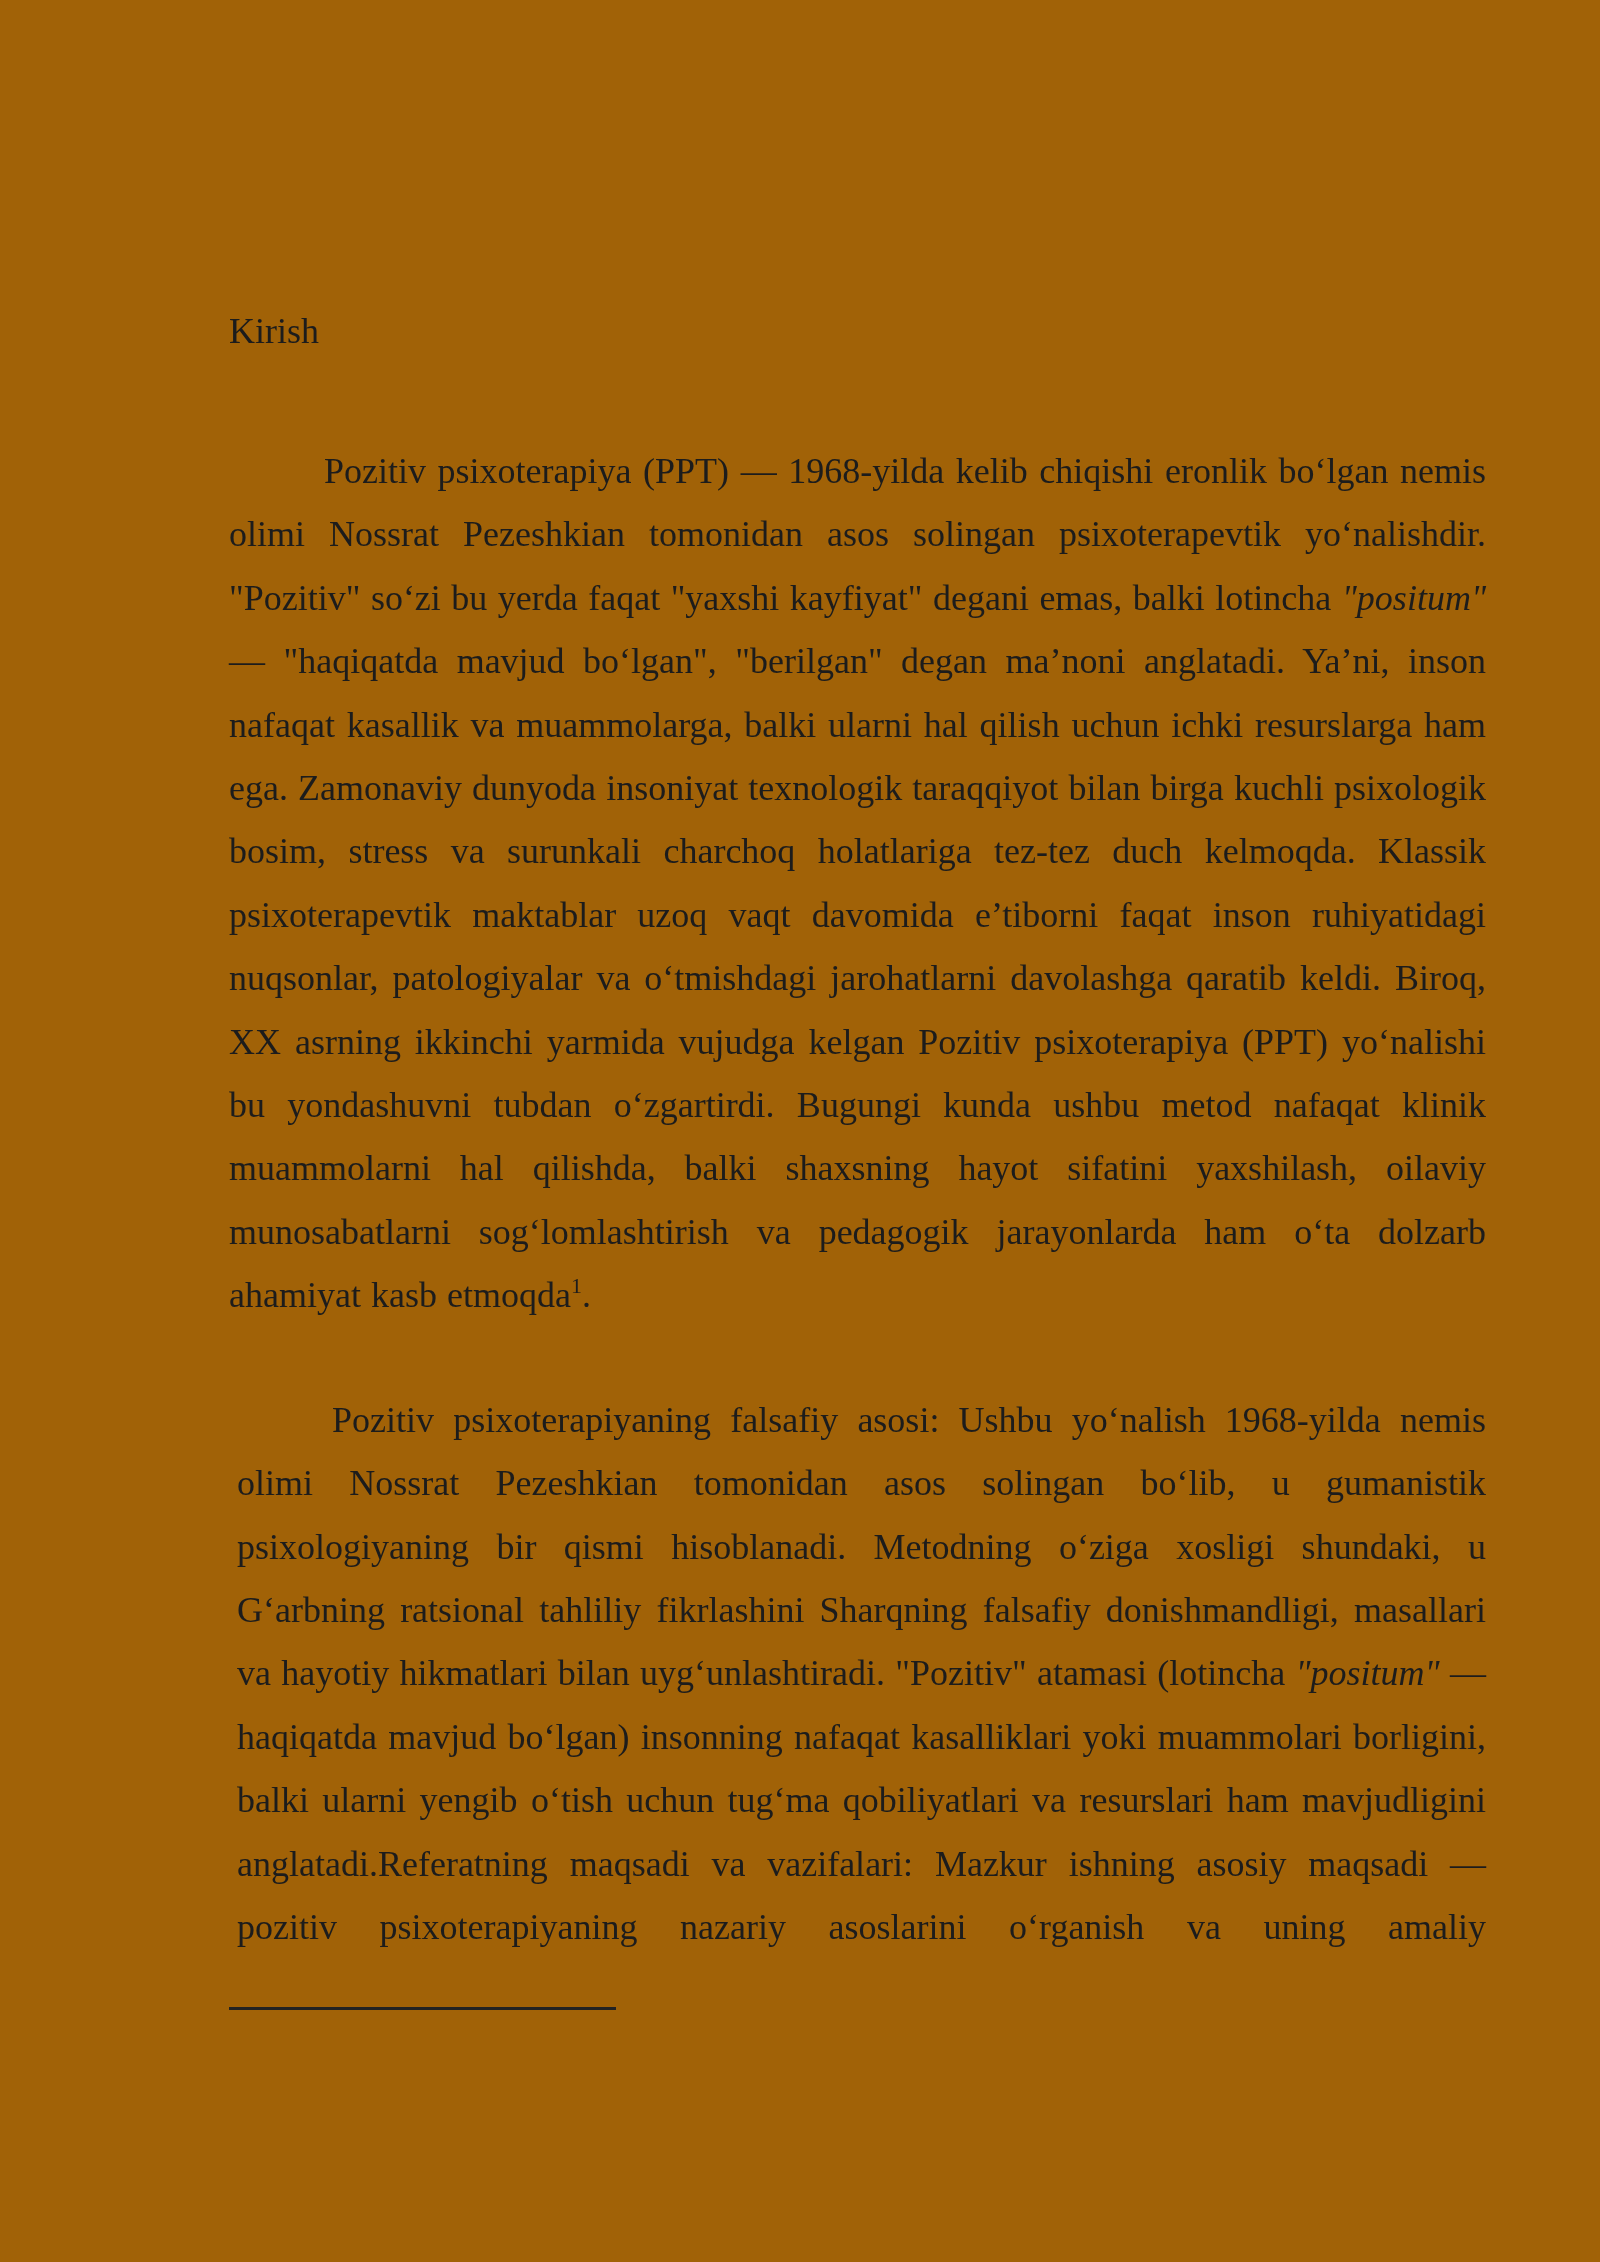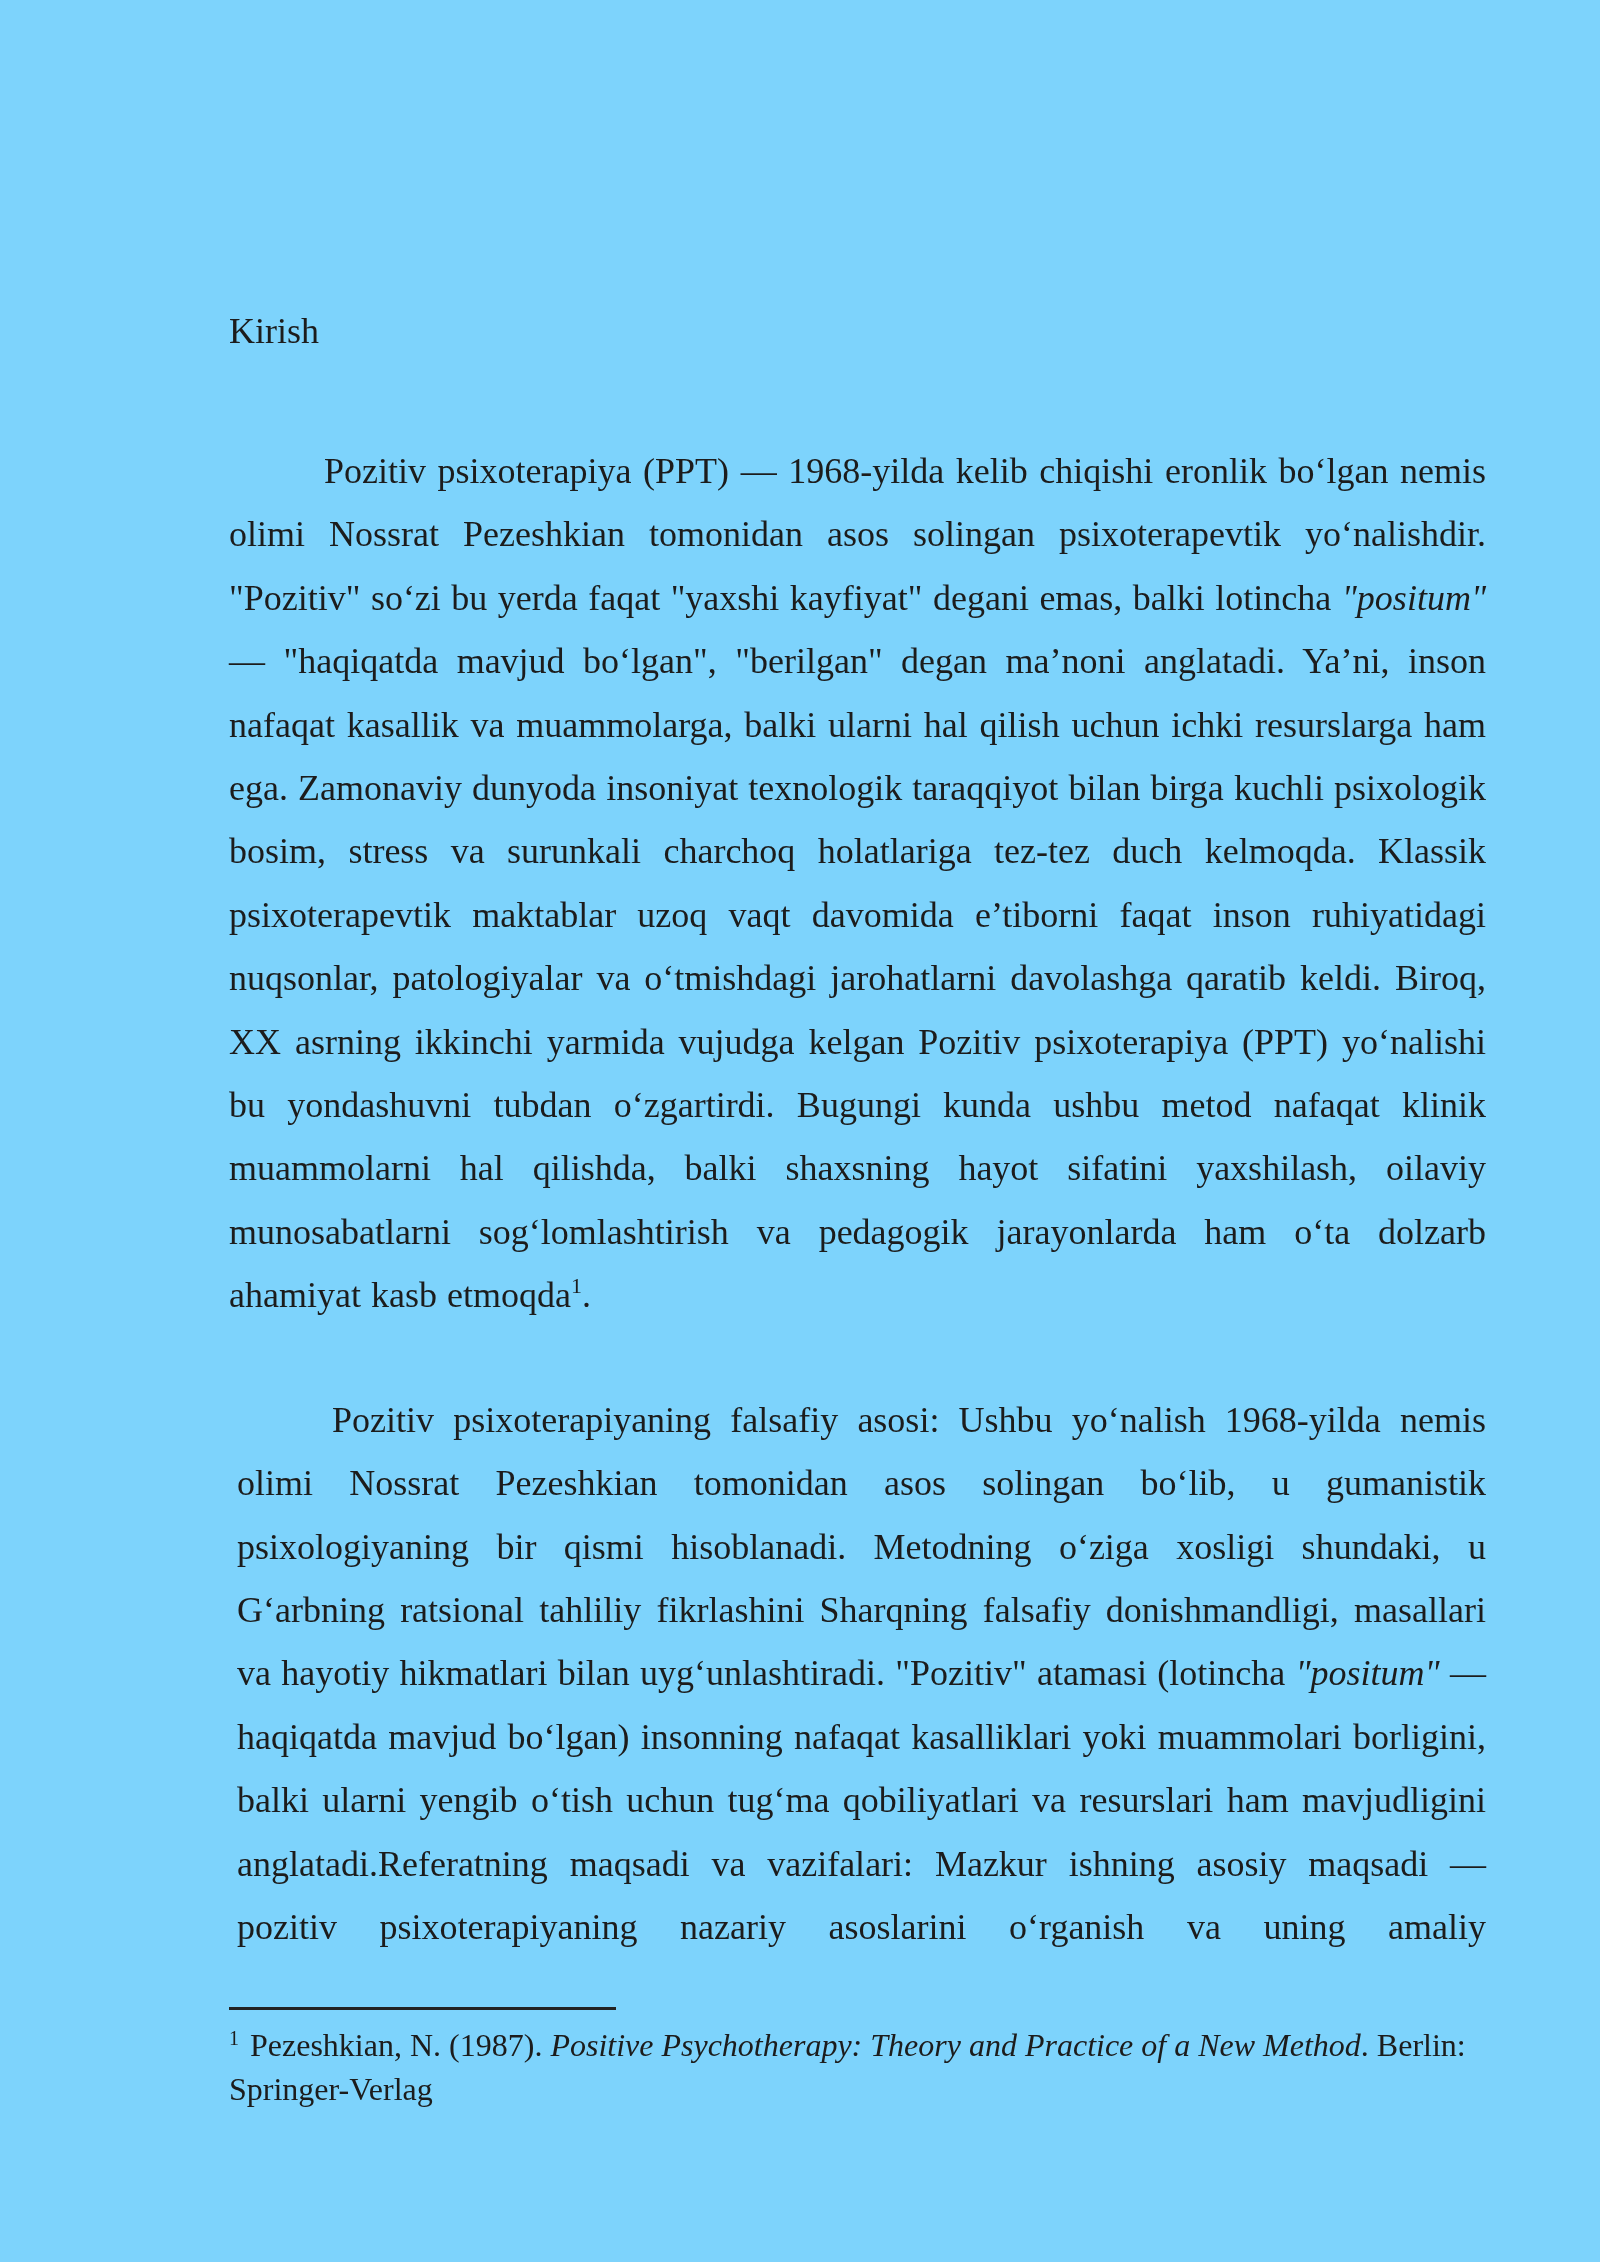--- a/index.html
+++ b/index.html
@@ -4,21 +4,21 @@
 <style>
   html, body {
     margin: 0;
     padding: 0;
     background: #e8e8e8;
   }
   .page {
     position: relative;
     width: 1600px;
     height: 2262px;
-    background: #7dd3fc;
+    background: #a16207;
     overflow: hidden;
     font-family: "Liberation Serif", "DejaVu Serif", serif;
     color: #1c1c1c;
     -webkit-font-smoothing: antialiased;
   }
   .content {
     position: absolute;
     left: 229px;
     top: 300px;
     width: 1257px;
@@ -90,15 +90,14 @@
     <h1 class="heading">Kirish</h1>
 
     <p class="body-para"><span class="run">Pozitiv psixoterapiya (PPT) — 1968-yilda kelib chiqishi eronlik bo‘lgan nemis olimi Nossrat Pezeshkian tomonidan asos solingan psixoterapevtik yo‘nalishdir. "Pozitiv" so‘zi bu yerda faqat "yaxshi kayfiyat" degani emas, balki lotincha </span><em class="run">"positum"</em><span class="run"> — "haqiqatda mavjud bo‘lgan", "berilgan" degan ma’noni anglatadi. Ya’ni, inson nafaqat kasallik va muammolarga, balki ularni hal qilish uchun ichki resurslarga ham ega. Zamonaviy dunyoda insoniyat texnologik taraqqiyot bilan birga kuchli psixologik bosim, stress va surunkali charchoq holatlariga tez-tez duch kelmoqda. Klassik psixoterapevtik maktablar uzoq vaqt davomida e’tiborni faqat inson ruhiyatidagi nuqsonlar, patologiyalar va o‘tmishdagi jarohatlarni davolashga qaratib keldi. Biroq, XX asrning ikkinchi yarmida vujudga kelgan Pozitiv psixoterapiya (PPT) yo‘nalishi bu yondashuvni tubdan o‘zgartirdi. Bugungi kunda ushbu metod nafaqat klinik muammolarni hal qilishda, balki shaxsning hayot sifatini yaxshilash, oilaviy munosabatlarni sog‘lomlashtirish va pedagogik jarayonlarda ham o‘ta dolzarb ahamiyat kasb etmoqda</span><sup class="body-sup">1</sup><span class="run">.</span></p>
 
     <p class="body-para second justify-last"><span class="run">Pozitiv psixoterapiyaning falsafiy asosi: Ushbu yo‘nalish 1968-yilda nemis olimi Nossrat Pezeshkian tomonidan asos solingan bo‘lib, u gumanistik psixologiyaning bir qismi hisoblanadi. Metodning o‘ziga xosligi shundaki, u G‘arbning ratsional tahliliy fikrlashini Sharqning falsafiy donishmandligi, masallari va hayotiy hikmatlari bilan uyg‘unlashtiradi. "Pozitiv" atamasi (lotincha </span><em class="run">"positum"</em><span class="run"> — haqiqatda mavjud bo‘lgan) insonning nafaqat kasalliklari yoki muammolari borligini, balki ularni yengib o‘tish uchun tug‘ma qobiliyatlari va resurslari ham mavjudligini anglatadi.Referatning maqsadi va vazifalari: Mazkur ishning asosiy maqsadi — pozitiv psixoterapiyaning nazariy asoslarini o‘rganish va uning amaliy</span></p>
 
   </div>
 
   <div class="footnote-area">
     <div class="footnote-separator"></div>
-    <p class="footnote-text"><sup class="fn-marker">1</sup><span class="run"> Pezeshkian, N. (1987). </span><em class="run">Positive Psychotherapy: Theory and Practice of a New Method</em><span class="run">. Berlin: Springer-Verlag</span></p>
   </div>
 </div>
 
 </body></html>

